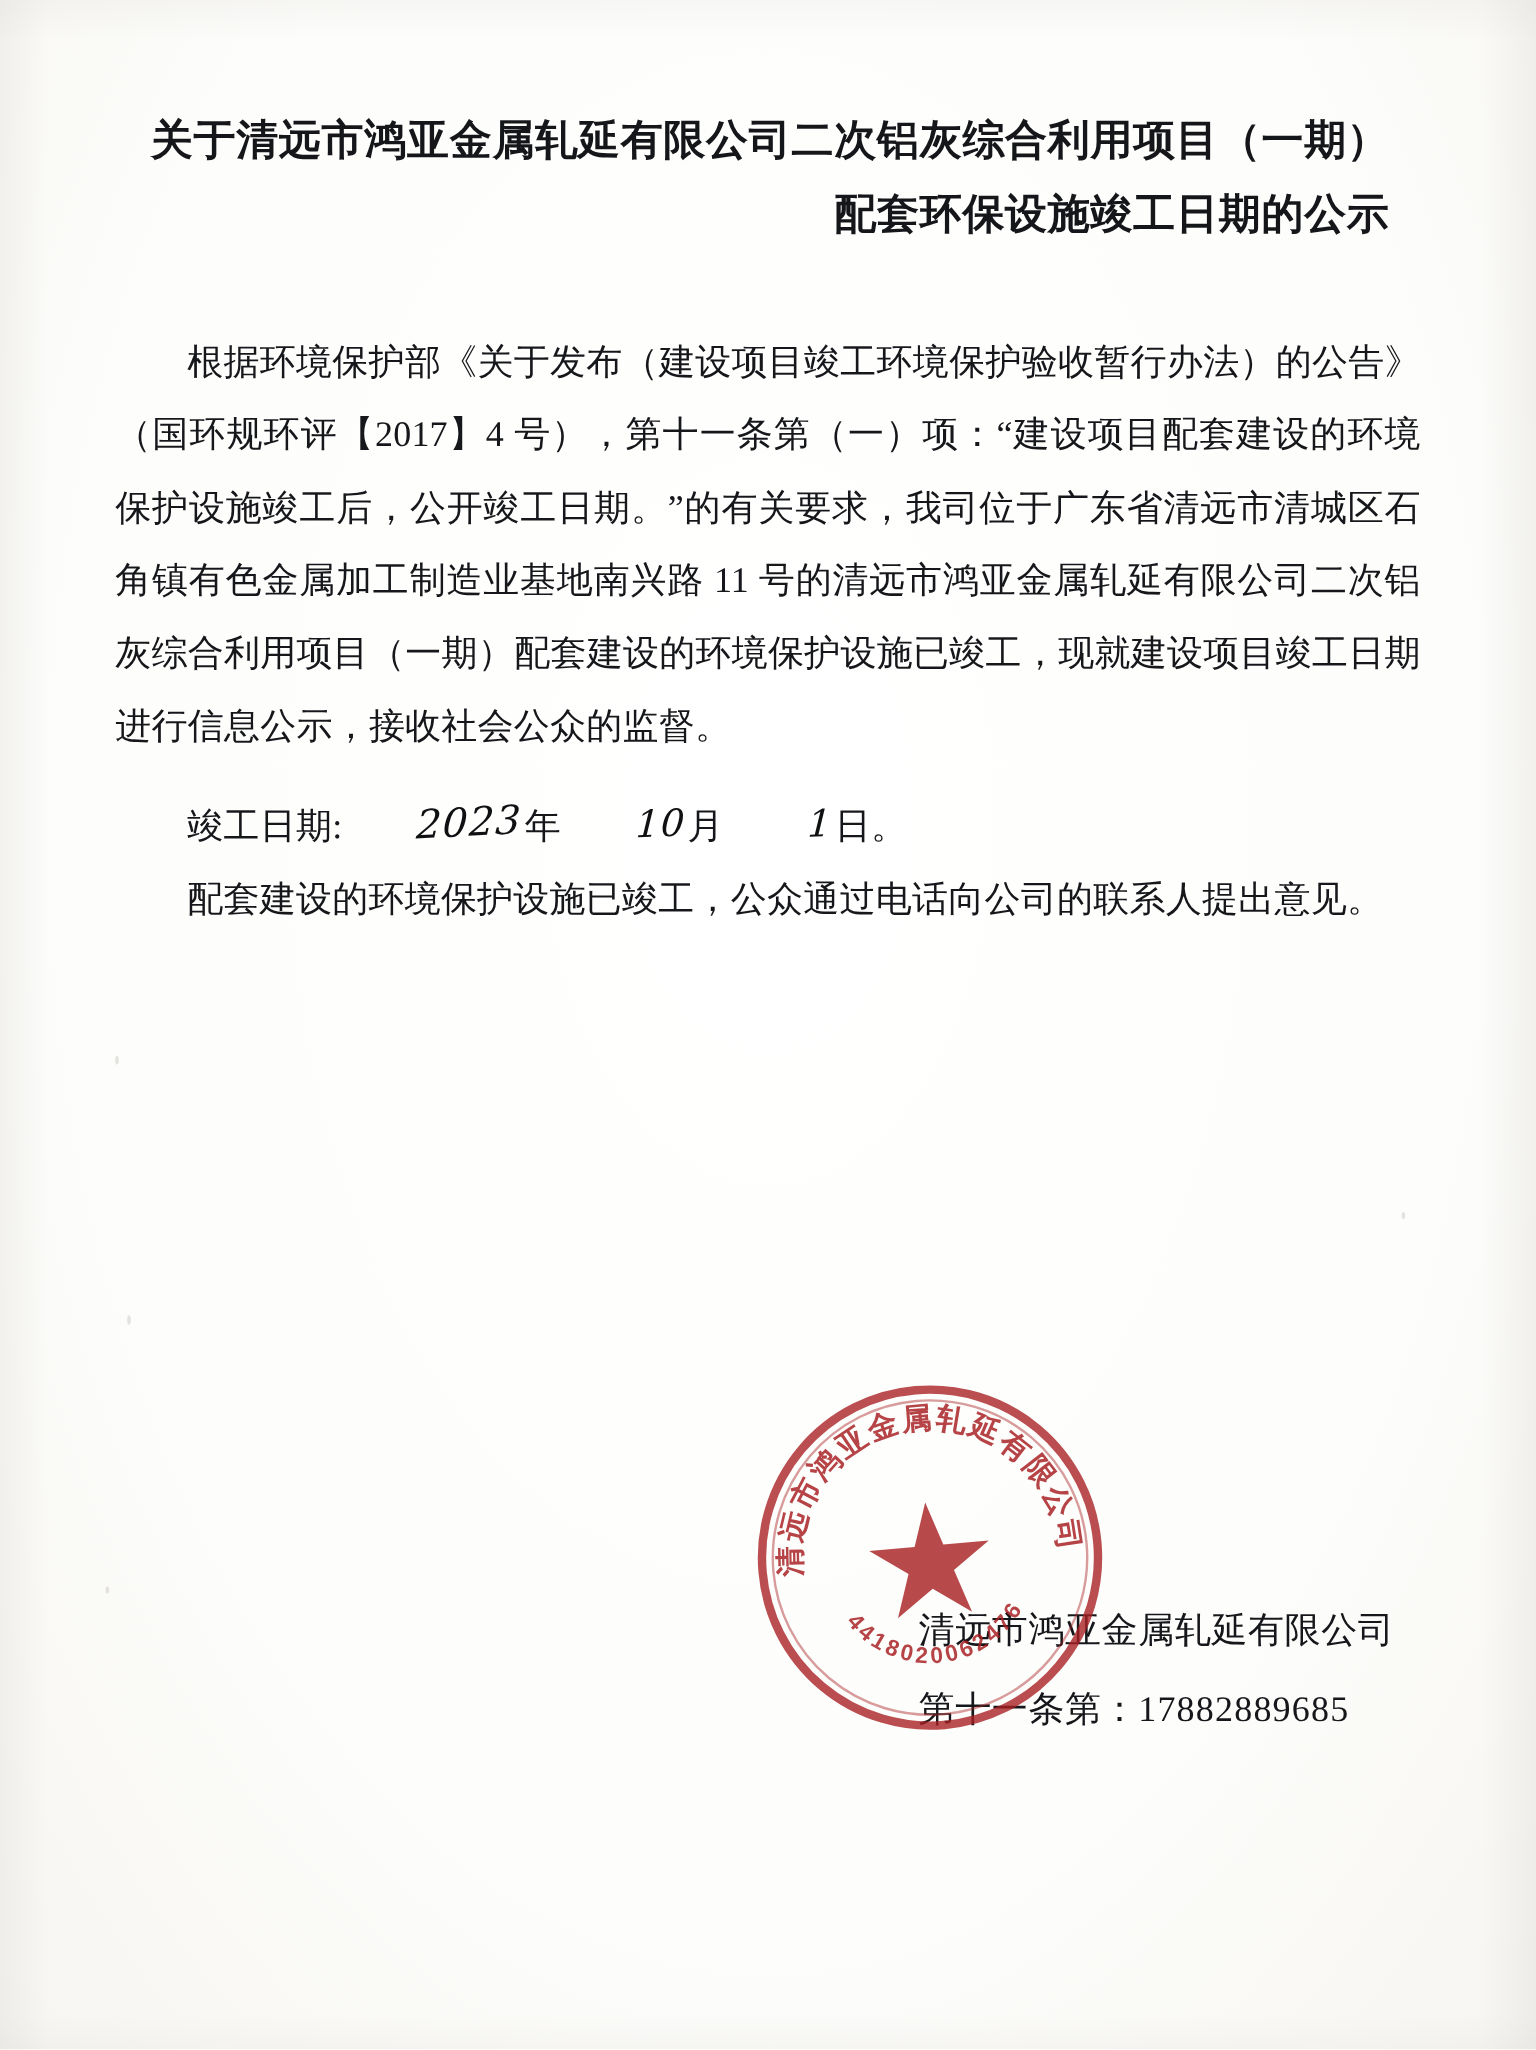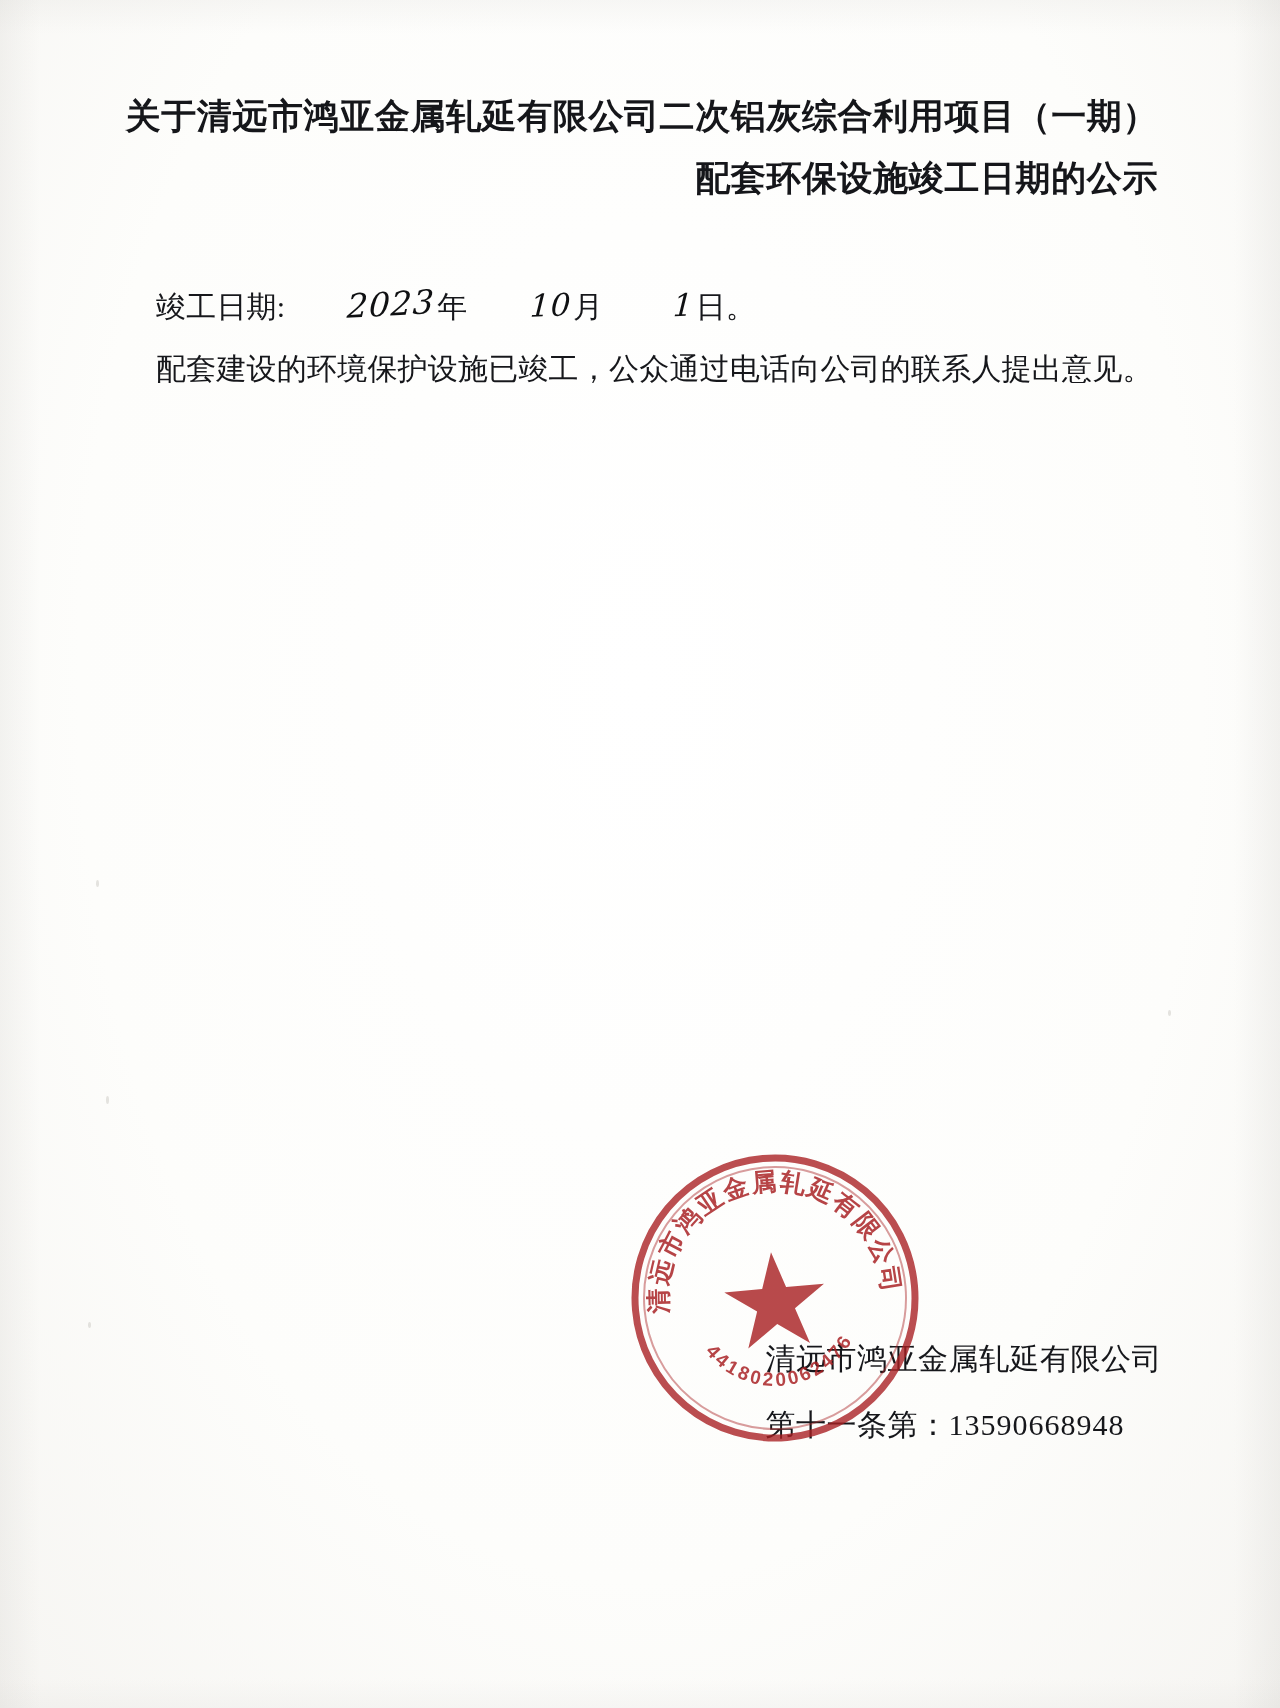--- a/index.html
+++ b/index.html
@@ -144,35 +144,36 @@
   <div class="speck" style="left:106px; top:1096px; width:3px; height:8px;"></div>
   <div class="speck" style="left:88px;  top:1322px; width:3px; height:6px;"></div>
   <div class="speck" style="left:1168px;top:1010px; width:3px; height:6px;"></div>
 
   <div class="content">
 
     <h1 class="doc-title">关于清远市鸿亚金属轧延有限公司二次铝灰综合利用项目（一期）配套环保设施竣工日期的公示</h1>
 
     <div class="body-block">
 
+      <p class="para">根据环境保护部《关于发布（建设项目竣工环境保护验收暂行办法）的公告》（国环规环评【2017】4 号），第十一条第（一）项：“建设项目配套建设的环境保护设施竣工后，公开竣工日期。”的有关要求，我司位于广东省清远市清城区石角镇有色金属加工制造业基地南兴路 11 号的清远市鸿亚金属轧延有限公司二次铝灰综合利用项目（一期）配套建设的环境保护设施已竣工，现就建设项目竣工日期进行信息公示，接收社会公众的监督。</p>
 
       <div class="date-line">
         <span>竣工日期:</span><span class="hand">2023</span><span>年</span><span class="hand small">10</span><span>月</span>
         <span class="hand small">1</span><span>日。</span>
       </div>
 
       <p class="para">配套建设的环境保护设施已竣工，公众通过电话向公司的联系人提出意见。</p>
 
     </div>
   </div>
 
   <div class="footer">
     <div class="company">清远市鸿亚金属轧延有限公司</div>
     <div class="phone">
-      <span>第十一条第：</span><span class="num">13590668948</span>
+      <span>第十一条第：</span><span class="num">17882889685</span>
     </div>
   </div>
 
   <div class="seal">
     <svg width="300" height="300" viewBox="0 0 300 300" xmlns="http://www.w3.org/2000/svg">
       <defs>
         <path id="sealTopArc" d="M 42,150 A 108,108 0 0 1 258,150"></path>
         <path id="sealBottomArc" d="M 62,150 A 88,88 0 0 0 238,150"></path>
       </defs>
       <circle cx="150" cy="150" r="140" fill="none" stroke="#a81f22" stroke-width="7" opacity="0.9"></circle>

